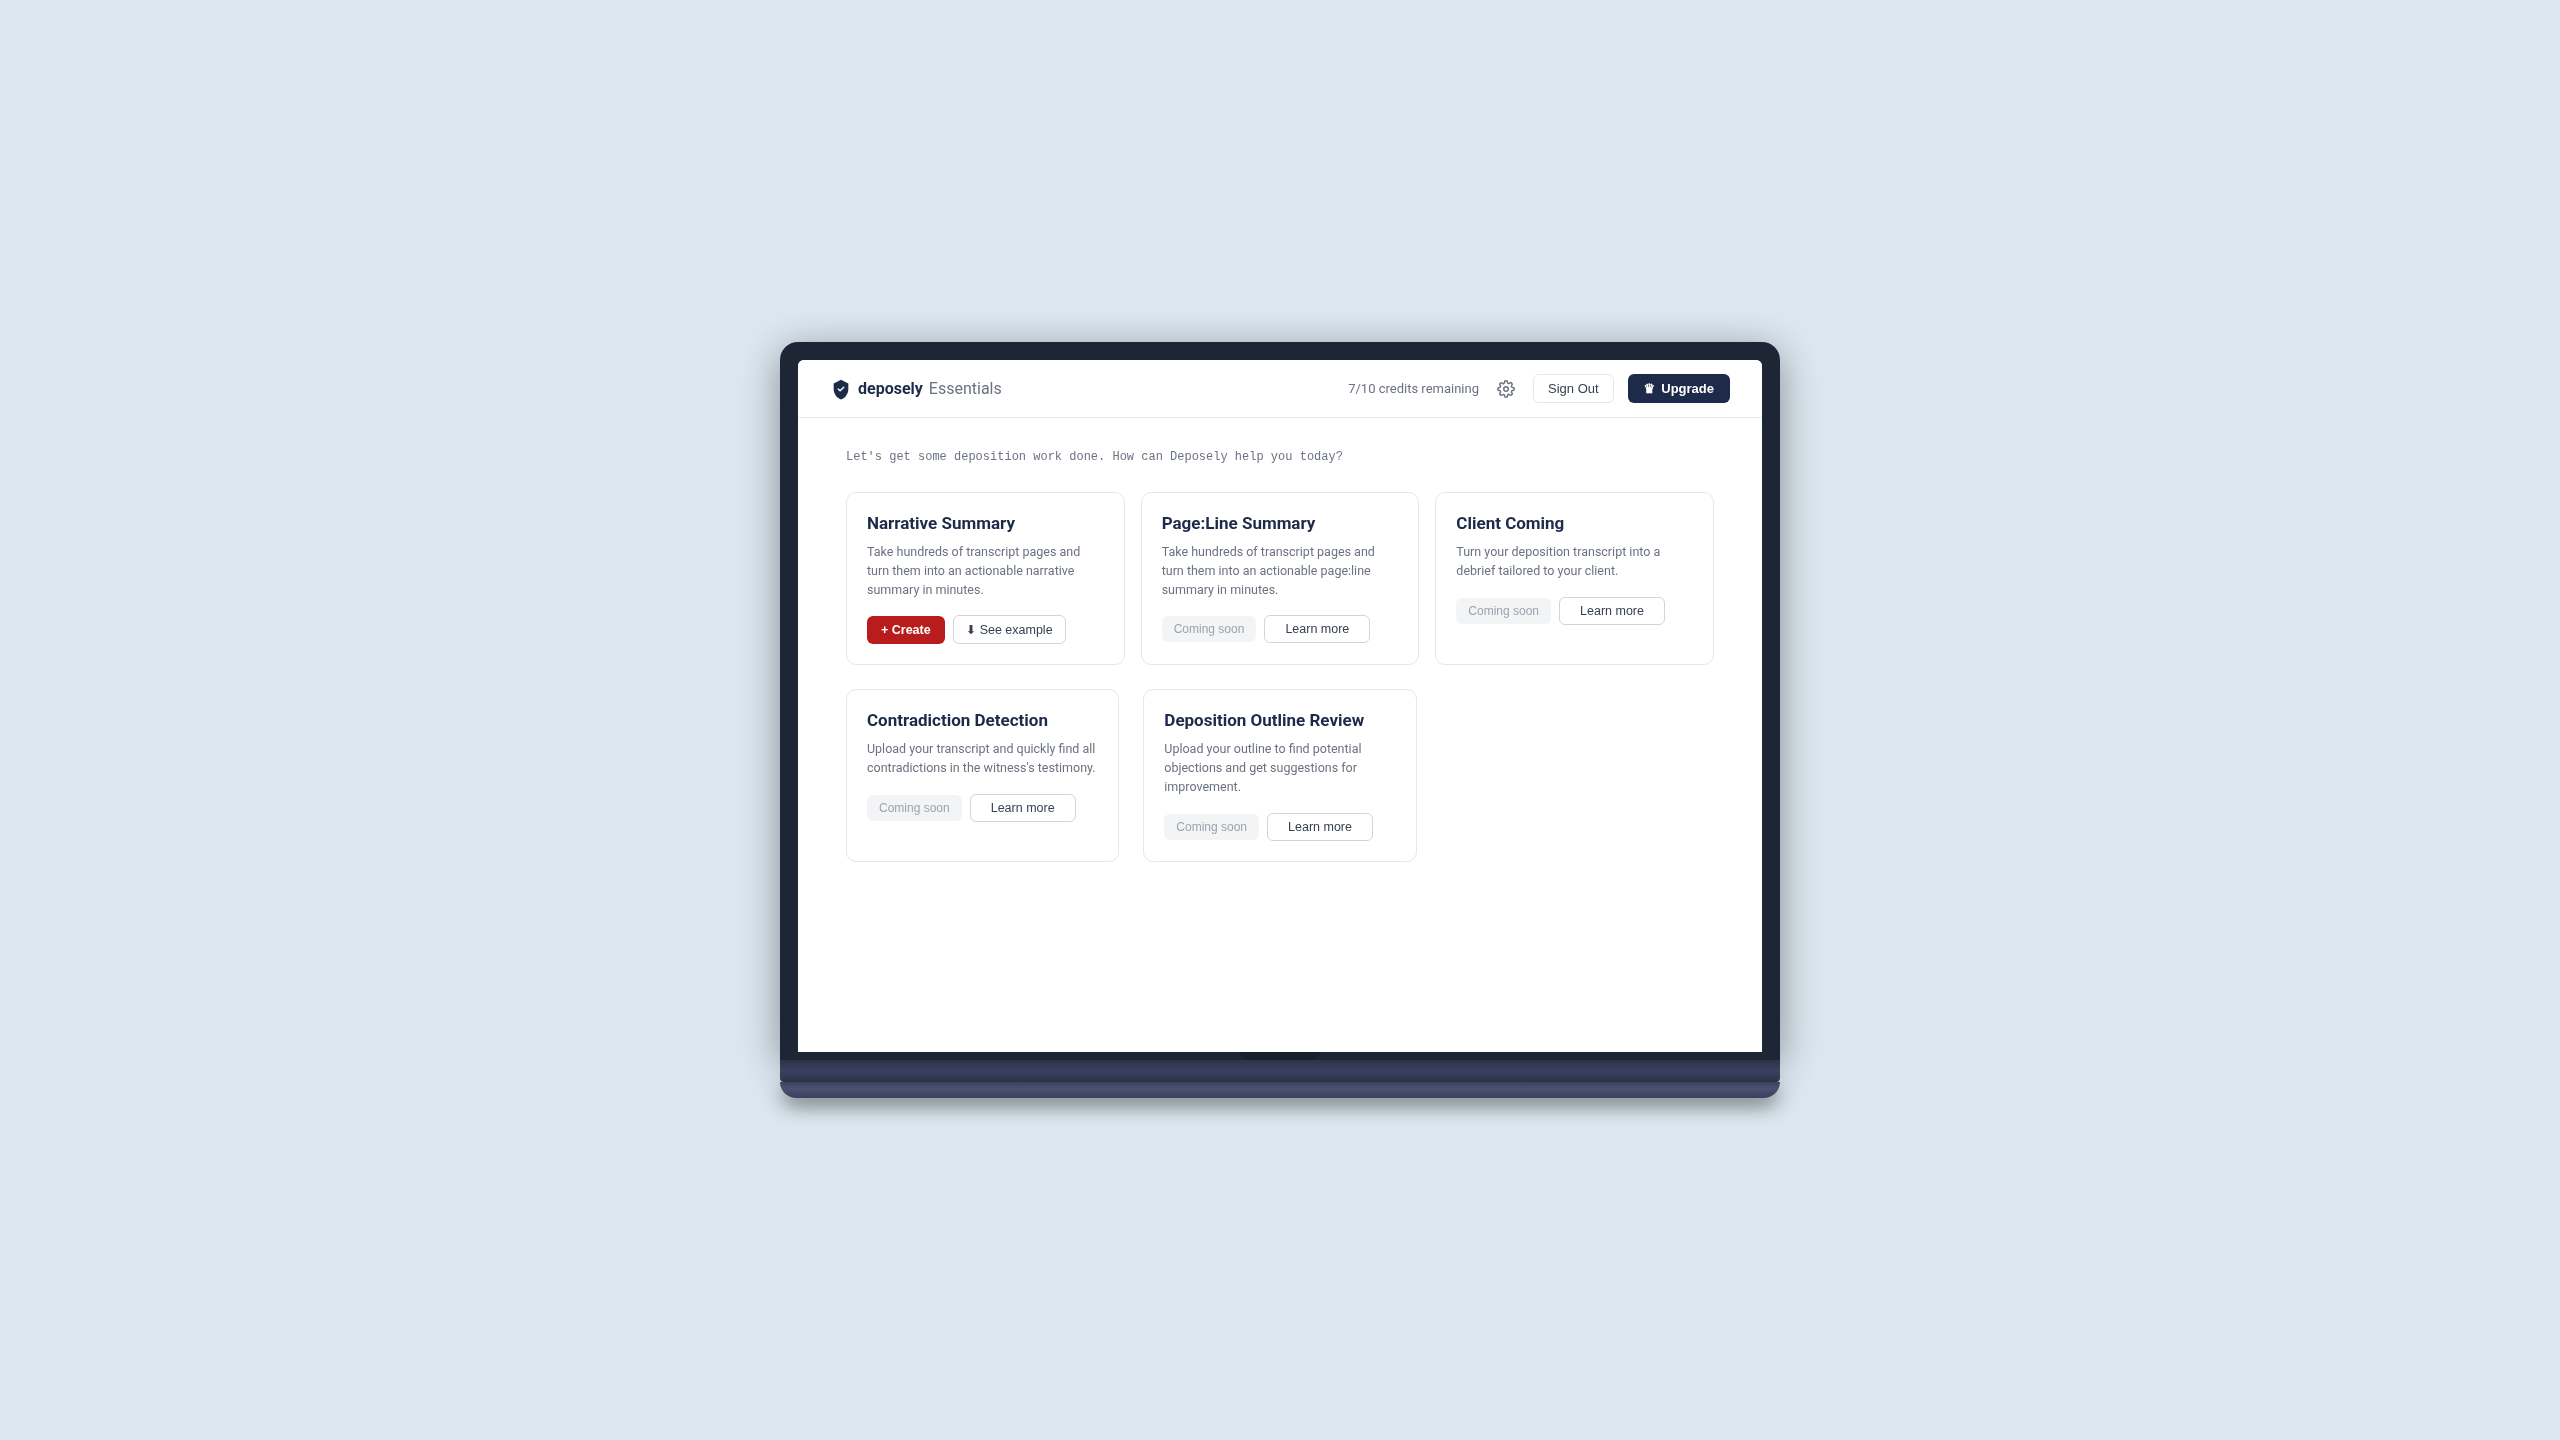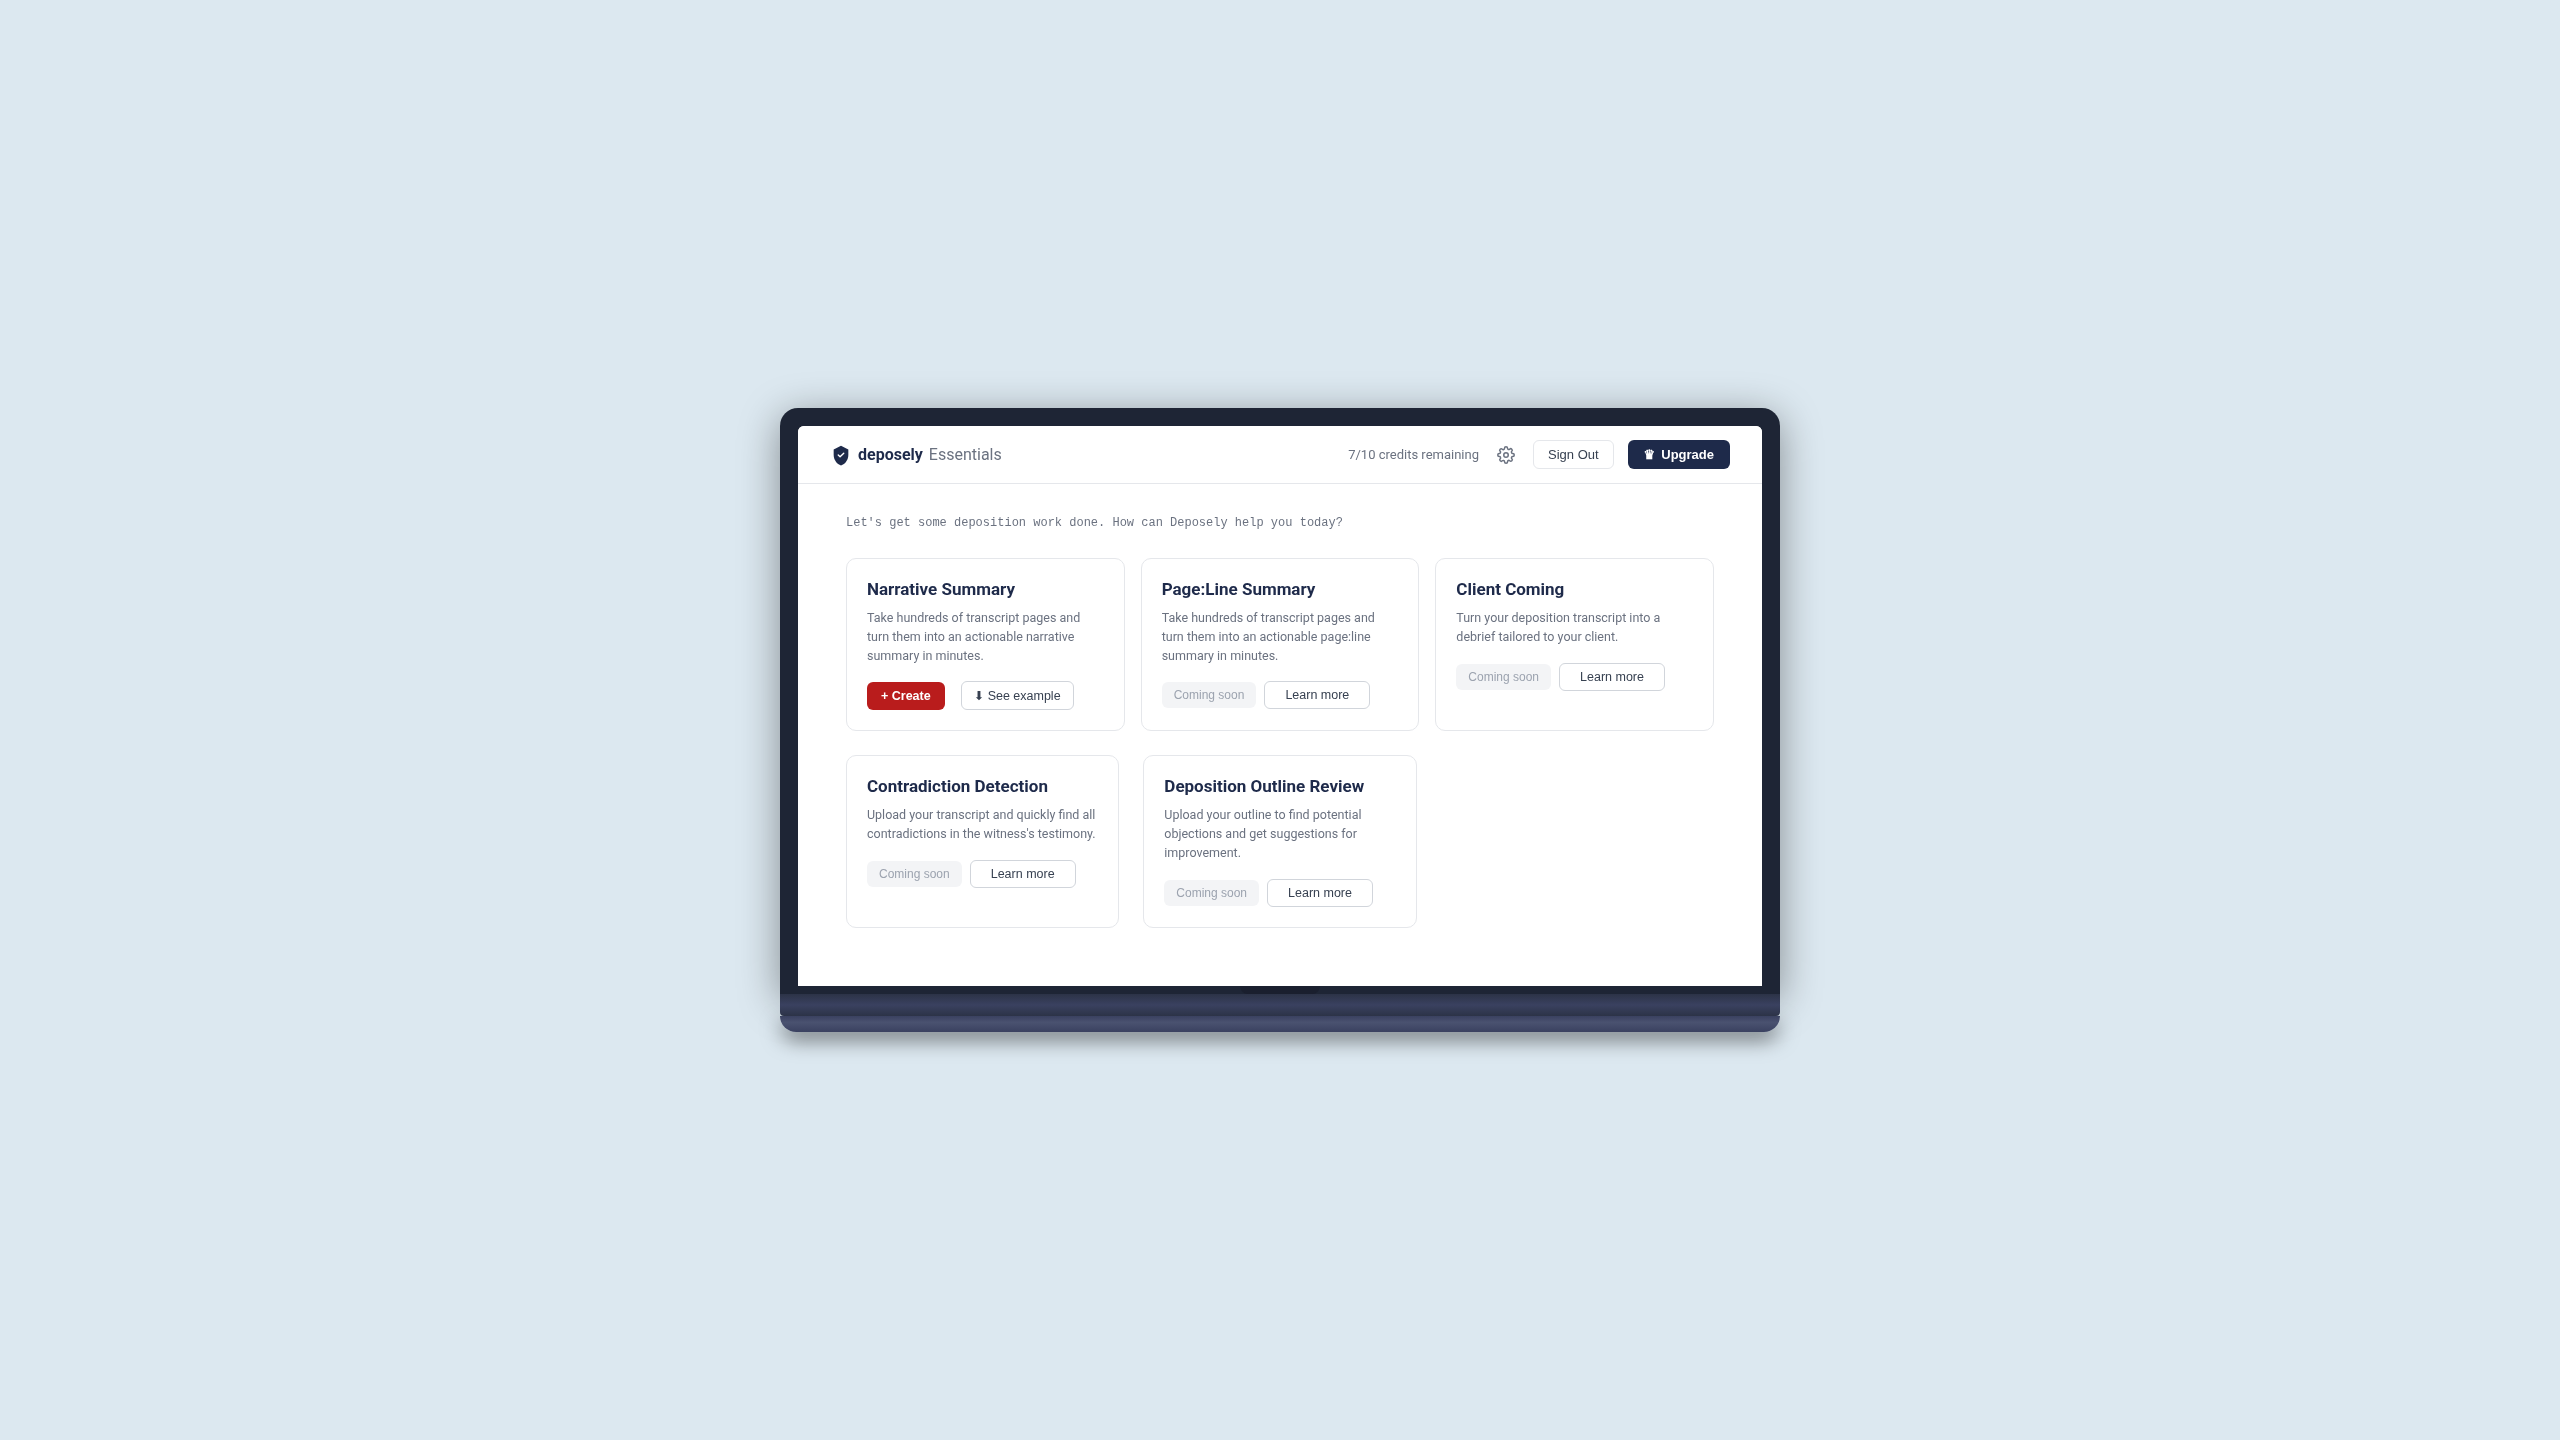--- a/index.html
+++ b/index.html
@@ -22,21 +22,21 @@
       background: #1e2535;
       border-radius: 18px 18px 0 0;
       padding: 18px 18px 0 18px;
       box-shadow: 0 8px 40px rgba(0,0,0,0.4);
     }
 
     .laptop-screen {
       background: #ffffff;
       border-radius: 6px 6px 0 0;
       overflow: hidden;
-      height: 560px;
+      height: 692px;
       overflow-y: auto;
     }
 
     .laptop-base {
       background: linear-gradient(180deg, #2c3347 0%, #3a4160 50%, #2c3347 100%);
       height: 22px;
       border-radius: 0 0 4px 4px;
       position: relative;
     }
 
@@ -213,21 +213,20 @@
       background: none;
       border: 1px solid #d1d5db;
       border-radius: 6px;
       padding: 6px 12px;
       font-size: 12.5px;
       color: #374151;
       cursor: pointer;
       display: flex;
       align-items: center;
       gap: 4px;
-      margin-left: 8px;
     }
 
     .btn-coming-soon {
       background: #f3f4f6;
       color: #9ca3af;
       border: none;
       border-radius: 6px;
       padding: 6px 12px;
       font-size: 12px;
       cursor: default;

